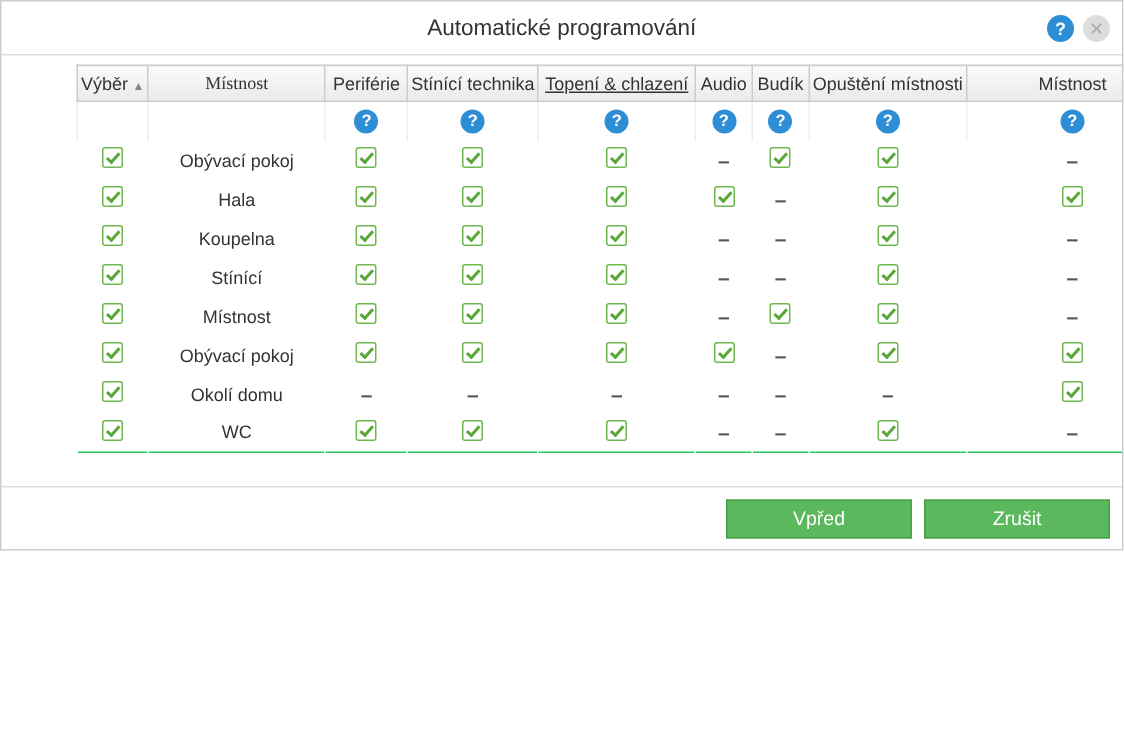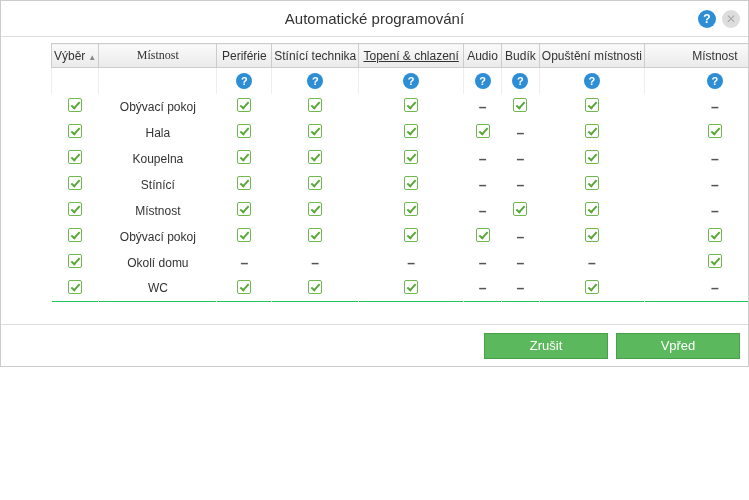--- a/index.html
+++ b/index.html
@@ -160,16 +160,16 @@
             <td><span class="dash">–</span></td>
             <td><span class="dash">–</span></td>
             <td><span class="chk"></span></td>
             <td><span class="dash">–</span></td>
           </tr>
         </tbody>
     </table>
   </div>
 
   <div class="footer">
+    <button class="btn">Vpřed</button>
     <button class="btn">Zrušit</button>
-    <button class="btn">Vpřed</button>
   </div>
 </div>
 
 </body></html>

